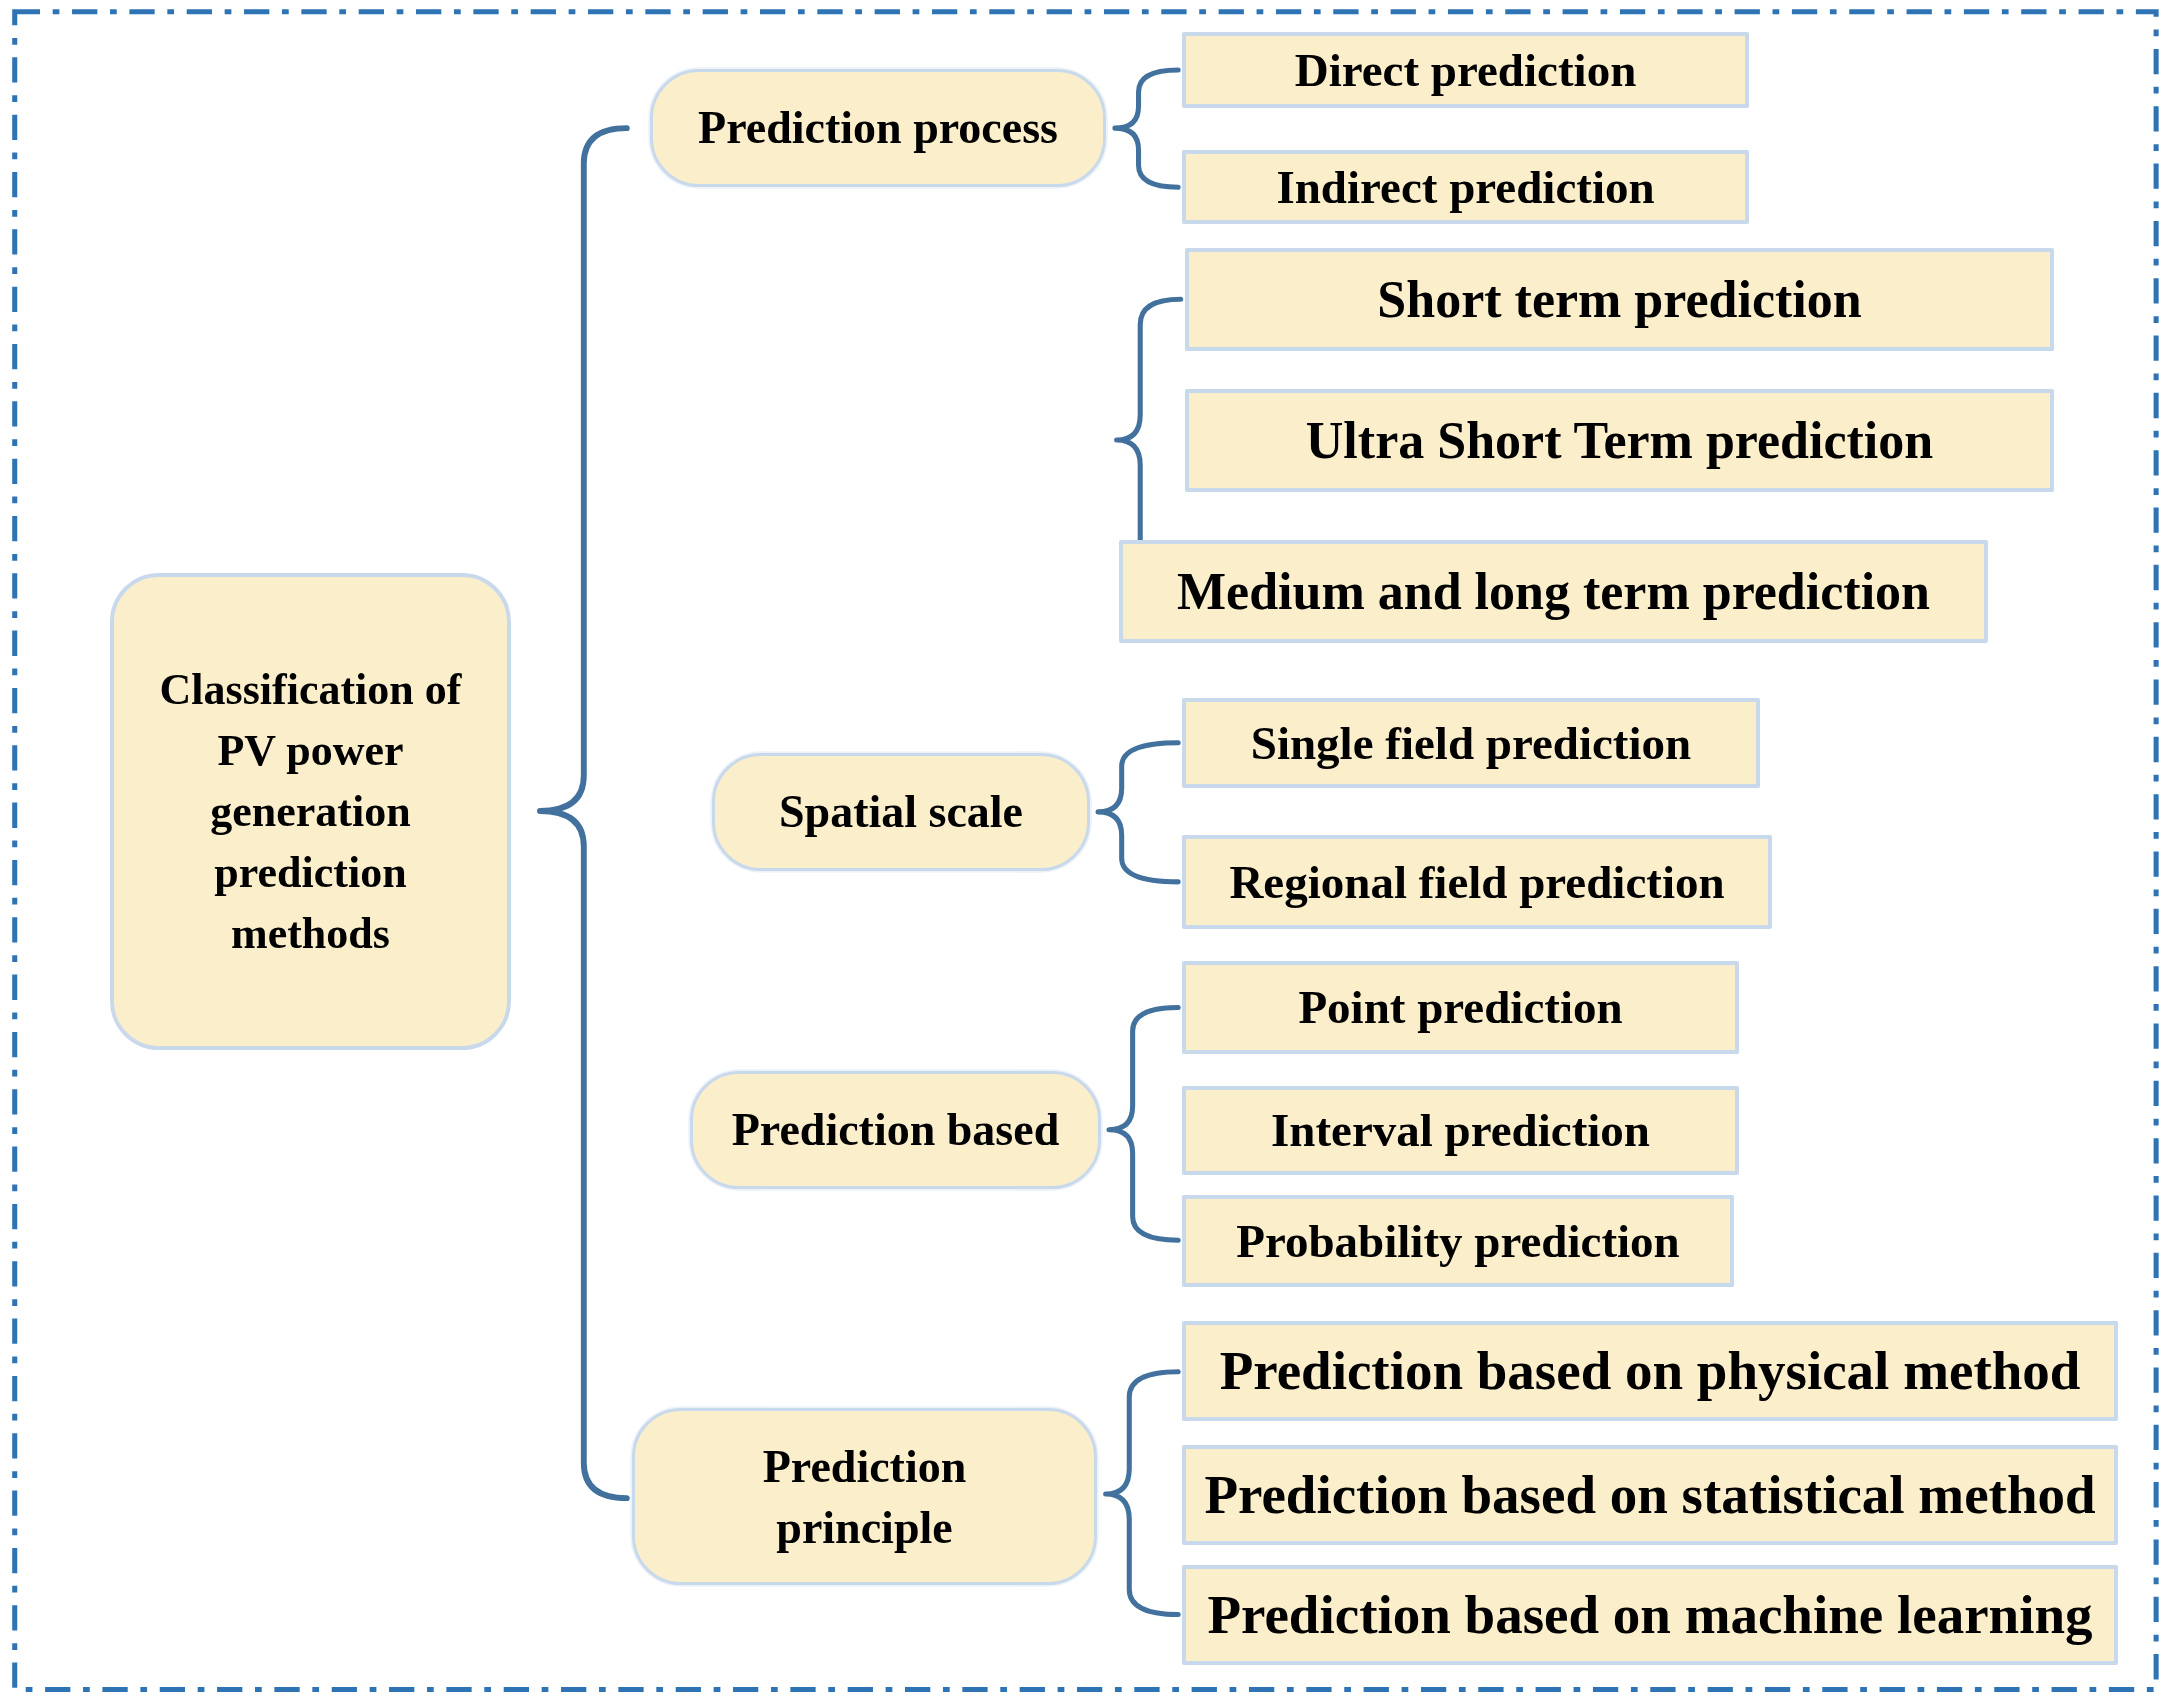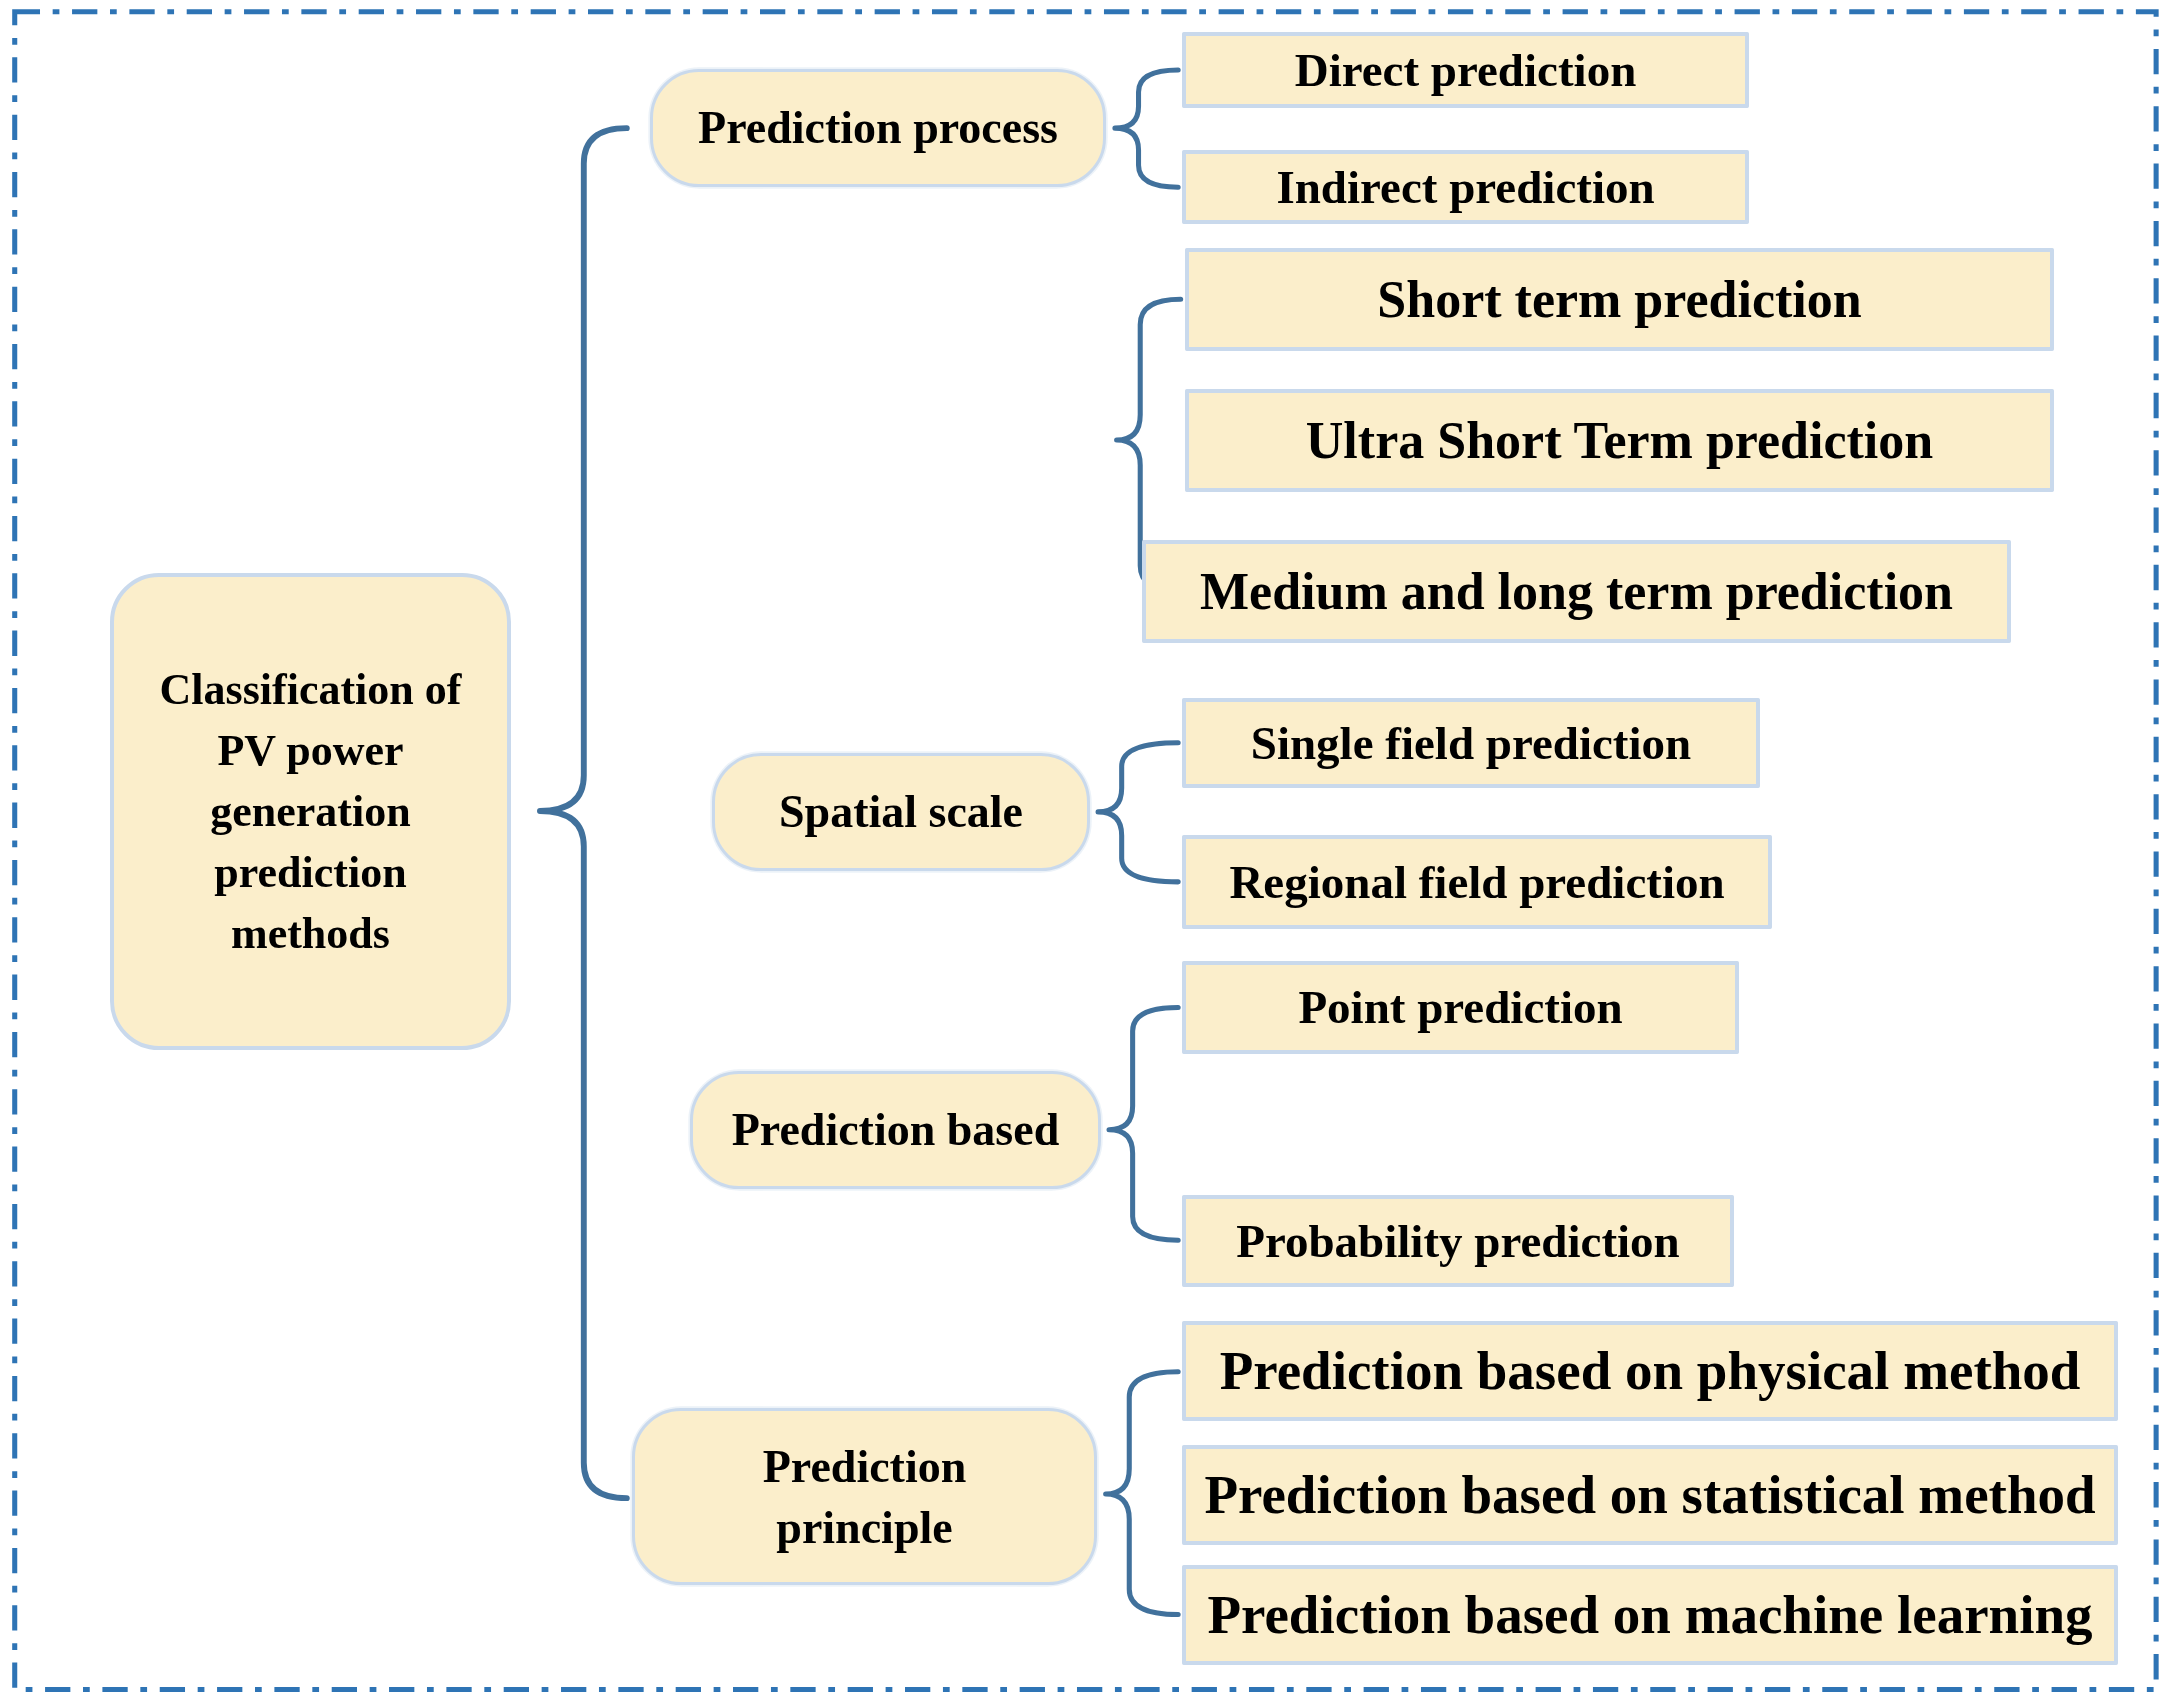--- a/index.html
+++ b/index.html
@@ -83,28 +83,29 @@
       <span>methods</span>
     </div>
   </div>
 
   <div class="node category" style="left:650px;top:69px;width:456px;height:118px;">Prediction process</div>
   <div class="node leaf fs-g1" style="left:1182px;top:32px;width:567px;height:76px;text-align:center;">Direct prediction</div>
   <div class="node leaf fs-g1" style="left:1182px;top:150px;width:567px;height:74px;">Indirect prediction</div>
 
   <div class="node leaf fs-g2" style="left:1185px;top:248px;width:869px;height:103px;">Short term prediction</div>
   <div class="node leaf fs-g2" style="left:1185px;top:389px;width:869px;height:103px;">Ultra Short Term prediction</div>
-  <div class="node leaf fs-g2" style="left:1142px;top:540px;width:869px;height:103px;">Medium and long term prediction</div>
+  <div class="node leaf fs-g2" style="left:1119px;top:540px;width:869px;height:103px;">Medium and long term prediction</div>
 
   <div class="node category" style="left:712px;top:753px;width:378px;height:118px;">Spatial scale</div>
   <div class="node leaf fs-g3" style="left:1182px;top:698px;width:578px;height:90px;">Single field prediction</div>
   <div class="node leaf fs-g3" style="left:1182px;top:835px;width:590px;height:94px;">Regional field prediction</div>
 
   <div class="node category" style="left:690px;top:1071px;width:411px;height:118px;">Prediction based</div>
   <div class="node leaf fs-g4" style="left:1182px;top:961px;width:557px;height:93px;">Point prediction</div>
+  <div class="node leaf fs-g4" style="left:1182px;top:1086px;width:557px;height:89px;">Interval prediction</div>
   <div class="node leaf fs-g4" style="left:1182px;top:1195px;width:552px;height:92px;">Probability prediction</div>
 
   <div class="node category two-line" style="left:632px;top:1408px;width:465px;height:177px;padding:0 76px;">Prediction principle</div>
   <div class="node leaf fs-g5" style="left:1182px;top:1321px;width:936px;height:100px;">Prediction based on physical method</div>
   <div class="node leaf fs-g5" style="left:1182px;top:1445px;width:936px;height:100px;">Prediction based on statistical method</div>
   <div class="node leaf fs-g5" style="left:1182px;top:1565px;width:936px;height:100px;">Prediction based on machine learning</div>
 
 </div>
 
 

